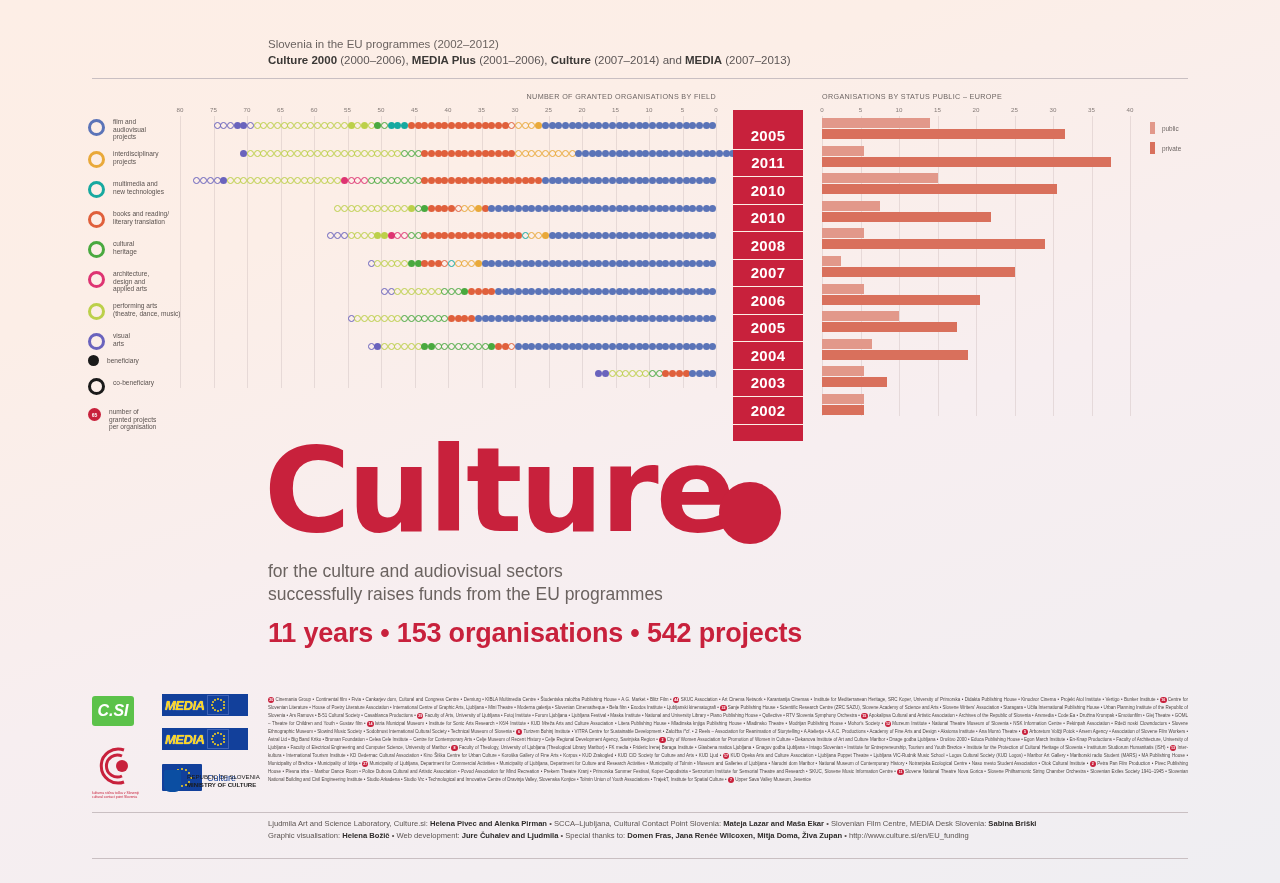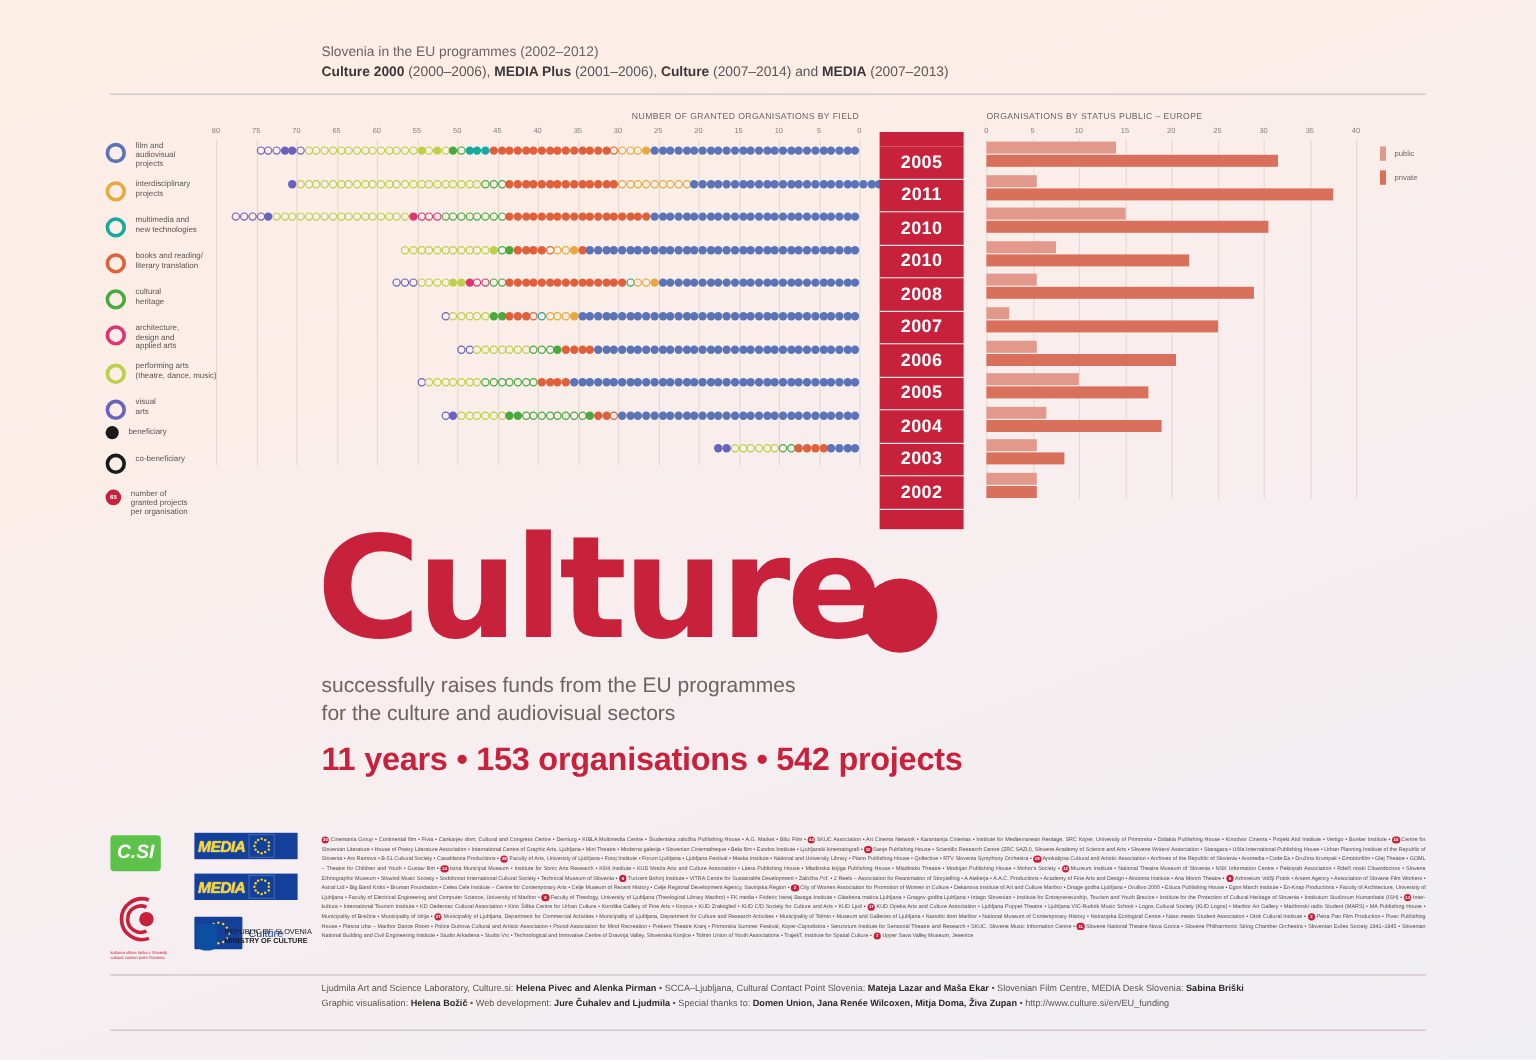--- a/index.html
+++ b/index.html
@@ -877,22 +877,22 @@
       </div>
       <div class="blg-row">
         <div class="blg-sw" style="background: rgb(217, 112, 92);"></div>
         <span>private</span>
       </div>
     </div>
 
   <div class="bigtitle">Culture</div>
   <div class="bigdot"></div>
   <div class="tagline">
+    <div>for the culture and audiovisual sectors</div>
     <div>successfully raises funds from the EU programmes</div>
-    <div>for the culture and audiovisual sectors</div>
   </div>
   <div class="stats">11 years • 153 organisations • 542 projects</div>
 
   <div class="logos">
     <div class="csi">C.SI</div>
 
     <div style="position:absolute;left:70px;top:0;">
       <div class="media">
           <span class="mtx">MEDIA</span>
         <span class="eu">
@@ -971,16 +971,16 @@
         <div class="b">MINISTRY OF CULTURE</div>
       </div>
     </div>
   </div>
 
   <div class="orglist" id="orglist"><span class="obadge">20</span><span>Cinemania Group • </span><span>Continental film • </span><span>Fivia • </span><span>Cankarjev dom, Cultural and Congress Centre • </span><span>Demiurg • </span><span>KIBLA Multimedia Centre • </span><span>Študentska založba Publishing House • </span><span>A.G. Market • </span><span>Blitz Film • </span><span class="obadge">44</span><span>SKUC Association • </span><span>Art Cinema Network • </span><span>Karantanija Cinemas • </span><span>Institute for Mediterranean Heritage, SRC Koper, University of Primorska • </span><span>Didakta Publishing House • </span><span>Kinodvor Cinema • </span><span>Projekt Atol Institute • </span><span>Vertigo • </span><span>Bunker Institute • </span><span class="obadge">16</span><span>Centre for Slovenian Literature • </span><span>House of Poetry Literature Association • </span><span>International Centre of Graphic Arts, Ljubljana • </span><span>Mini Theatre • </span><span>Moderna galerija • </span><span>Slovenian Cinematheque • </span><span>Bela film • </span><span>Exodos Institute • </span><span>Ljubljanski kinematografi • </span><span class="obadge">32</span><span>Sanje Publishing House • </span><span>Scientific Research Centre (ZRC SAZU), Slovene Academy of Science and Arts • </span><span>Slovene Writers' Association • </span><span>Staragara • </span><span>Učila International Publishing House • </span><span>Urban Planning Institute of the Republic of Slovenia • </span><span>Ars Ramovs • </span><span>B-51 Cultural Society • </span><span>Casablanca Productions • </span><span class="obadge">29</span><span>Faculty of Arts, University of Ljubljana • </span><span>Fotoj Institute • </span><span>Forum Ljubljana • </span><span>Ljubljana Festival • </span><span>Maska Institute • </span><span>National and University Library • </span><span>Piano Publishing House • </span><span>Qollective • </span><span>RTV Slovenia Symphony Orchestra • </span><span class="obadge">15</span><span>Apokalipsa Cultural and Artistic Association • </span><span>Archives of the Republic of Slovenia • </span><span>Arsmedia • </span><span>Code:Ea • </span><span>Družina Krumpak • </span><span>Emotionfilm • </span><span>Glej Theatre • </span><span>GOML – Theatre for Children and Youth • </span><span>Gustav film • </span><span class="obadge">14</span><span>Istria Municipal Museum • </span><span>Institute for Sonic Arts Research • </span><span>K6/4 Institute • </span><span>KUD Mreža Arts and Culture Association • </span><span>Litera Publishing House • </span><span>Mladinska knjiga Publishing House • </span><span>Mladinsko Theatre • </span><span>Modrijan Publishing House • </span><span>Mohor's Society • </span><span class="obadge">12</span><span>Muzeum Institute • </span><span>National Theatre Museum of Slovenia • </span><span>NSK Information Centre • </span><span>Pekinpah Association • </span><span>Rdeči noski Clowndoctors • </span><span>Slovene Ethnographic Museum • </span><span>Slowind Music Society • </span><span>Sodobnost International Cultural Society • </span><span>Technical Museum of Slovenia • </span><span class="obadge">6</span><span>Turizem Bohinj Institute • </span><span>VITRA Centre for Sustainable Development • </span><span>Založba /*cf. • </span><span>2 Reels – Association for Reanimation of Storytelling • </span><span>A Atelierja • </span><span>A.A.C. Productions • </span><span>Academy of Fine Arts and Design • </span><span>Aksioma Institute • </span><span>Ana Monró Theatre • </span><span class="obadge">5</span><span>Arboretum Volčji Potok • </span><span>Arsem Agency • </span><span>Association of Slovene Film Workers • </span><span>Astral Ltd • </span><span>Big Band Krtko • </span><span>Bruman Foundation • </span><span>Celea Cele Institute – Centre for Contemporary Arts • </span><span>Celje Museum of Recent History • </span><span>Celje Regional Development Agency, Savinjska Region • </span><span class="obadge">2</span><span>City of Women Association for Promotion of Women in Culture • </span><span>Dekanova Institute of Art and Culture Maribor • </span><span>Dnage godba Ljubljana • </span><span>Oruštvo 2000 • </span><span>Educa Publishing House • </span><span>Egon March Institute • </span><span>En-Knap Productions • </span><span>Faculty of Architecture, University of Ljubljana • </span><span>Faculty of Electrical Engineering and Computer Science, University of Maribor • </span><span class="obadge">8</span><span>Faculty of Theology, University of Ljubljana (Theological Library Maribor) • </span><span>FK media • </span><span>Frideric Irenej Baraga Institute • </span><span>Glasbena matica Ljubljana • </span><span>Gnagov godba Ljubljana • </span><span>Intago Slovenian • </span><span>Institute for Entrepreneurship, Tourism and Youth Brezice • </span><span>Institute for the Protection of Cultural Heritage of Slovenia • </span><span>Institutum Studiorum Humanitatis (ISH) • </span><span class="obadge">13</span><span>Inter-kultura • </span><span>International Tourism Institute • </span><span>KD Oedernac Cultural Association • </span><span>Kino Šiška Centre for Urban Culture • </span><span>Koroška Gallery of Fine Arts • </span><span>Korpus • </span><span>KUD Zrakogled • </span><span>KUD C/D Society for Culture and Arts • </span><span>KUD Ljud • </span><span class="obadge">17</span><span>KUD Opeka Arts and Culture Association • </span><span>Ljubljana Puppet Theatre • </span><span>Ljubljana VIC-Rudnik Music School • </span><span>Logos Cultural Society (KUD Logos) • </span><span>Maribor Art Gallery • </span><span>Mariborski radio Student (MARS) • </span><span>MA Publishing House • </span><span>Municipality of Brežice • </span><span>Municipality of Idrija • </span><span class="obadge">27</span><span>Municipality of Ljubljana, Department for Commercial Activities • </span><span>Municipality of Ljubljana, Department for Culture and Research Activities • </span><span>Municipality of Tolmin • </span><span>Museum and Galleries of Ljubljana • </span><span>Narodni dom Maribor • </span><span>National Museum of Contemporary History • </span><span>Notranjska Ecological Centre • </span><span>Naso mesto Student Association • </span><span>Otok Cultural Institute • </span><span class="obadge">2</span><span>Petra Pan Film Production • </span><span>Pivec Publishing House • </span><span>Plesna izba – Maribor Dance Room • </span><span>Police Dubova Cultural and Artistic Association • </span><span>Povod Association for Mind Recreation • </span><span>Prekern Theatre Kranj • </span><span>Primorska Summer Festival, Koper-Capodistria • </span><span>Senzorium Institute for Sensorial Theatre and Research • </span><span>SKUC, Slovene Music Information Centre • </span><span class="obadge">11</span><span>Slovene National Theatre Nova Gorica • </span><span>Slovene Philharmonic String Chamber Orchestra • </span><span>Slovenian Exiles Society 1941–1945 • </span><span>Slovenian National Building and Civil Engineering Institute • </span><span>Studio Arkadena • </span><span>Studio Vrc • </span><span>Technological and Innovative Centre of Dravinja Valley, Slovenska Konjice • </span><span>Tolmin Union of Youth Associations • </span><span>TrajekT, Institute for Spatial Culture • </span><span class="obadge">7</span><span>Upper Sava Valley Museum, Jesenice</span></div>
 
   <div class="rule2"></div>
   <div class="credits">
     <div id="cr1"><span>Ljudmila Art and Science Laboratory, Culture.si: </span><b>Helena Pivec and Alenka Pirman</b><span> • SCCA–Ljubljana, Cultural Contact Point Slovenia: </span><b>Mateja Lazar and Maša Ekar</b><span> • Slovenian Film Centre, MEDIA Desk Slovenia: </span><b>Sabina Briški</b></div>
-    <div id="cr2"><span>Graphic visualisation: </span><b>Helena Božič</b><span> • Web development: </span><b>Jure Čuhalev and Ljudmila</b><span> • Special thanks to: </span><b>Domen Union, Jana Renée Wilcoxen, Mitja Doma, Živa Zupan</b><span> • http://www.culture.si/en/EU_funding</span></div>
+    <div id="cr2"><span>Graphic visualisation: </span><b>Helena Božič</b><span> • Web development: </span><b>Jure Čuhalev and Ljudmila</b><span> • Special thanks to: </span><b>Domen Fras, Jana Renée Wilcoxen, Mitja Doma, Živa Zupan</b><span> • http://www.culture.si/en/EU_funding</span></div>
   </div>
   <div class="rule3"></div>
 </div>
 
 </body></html>

